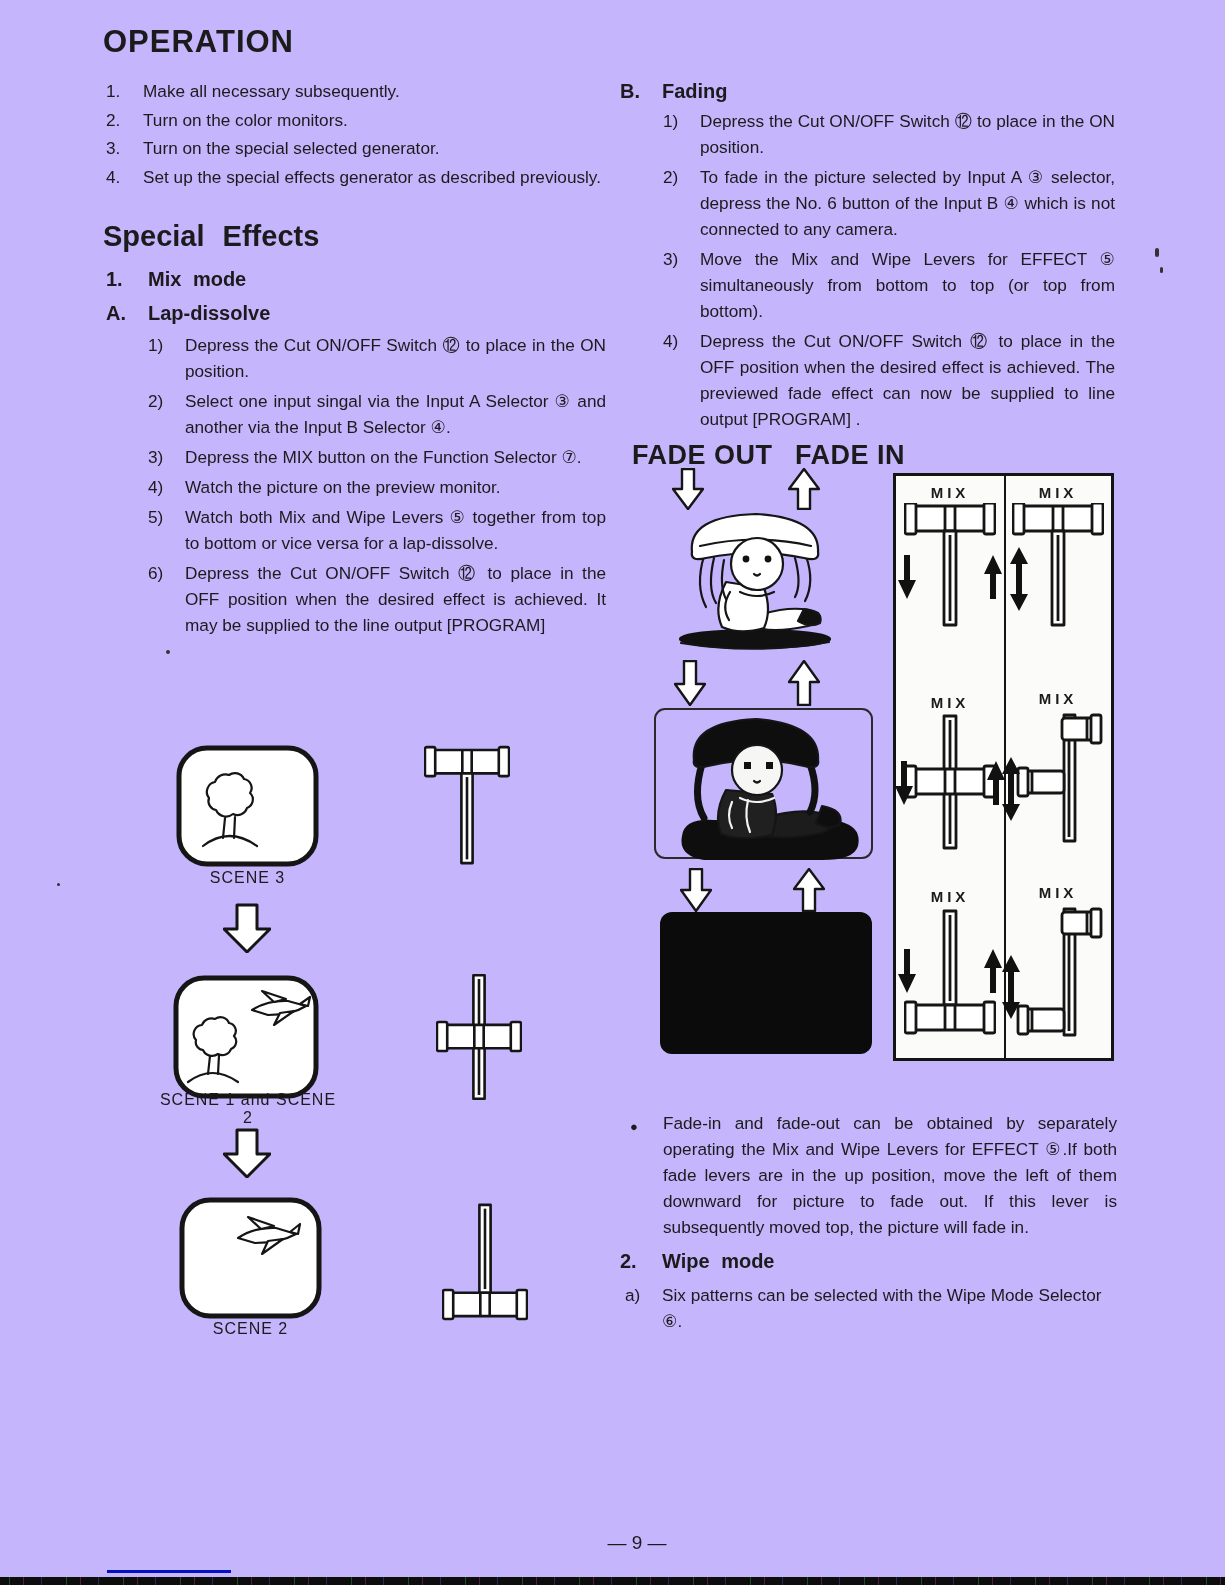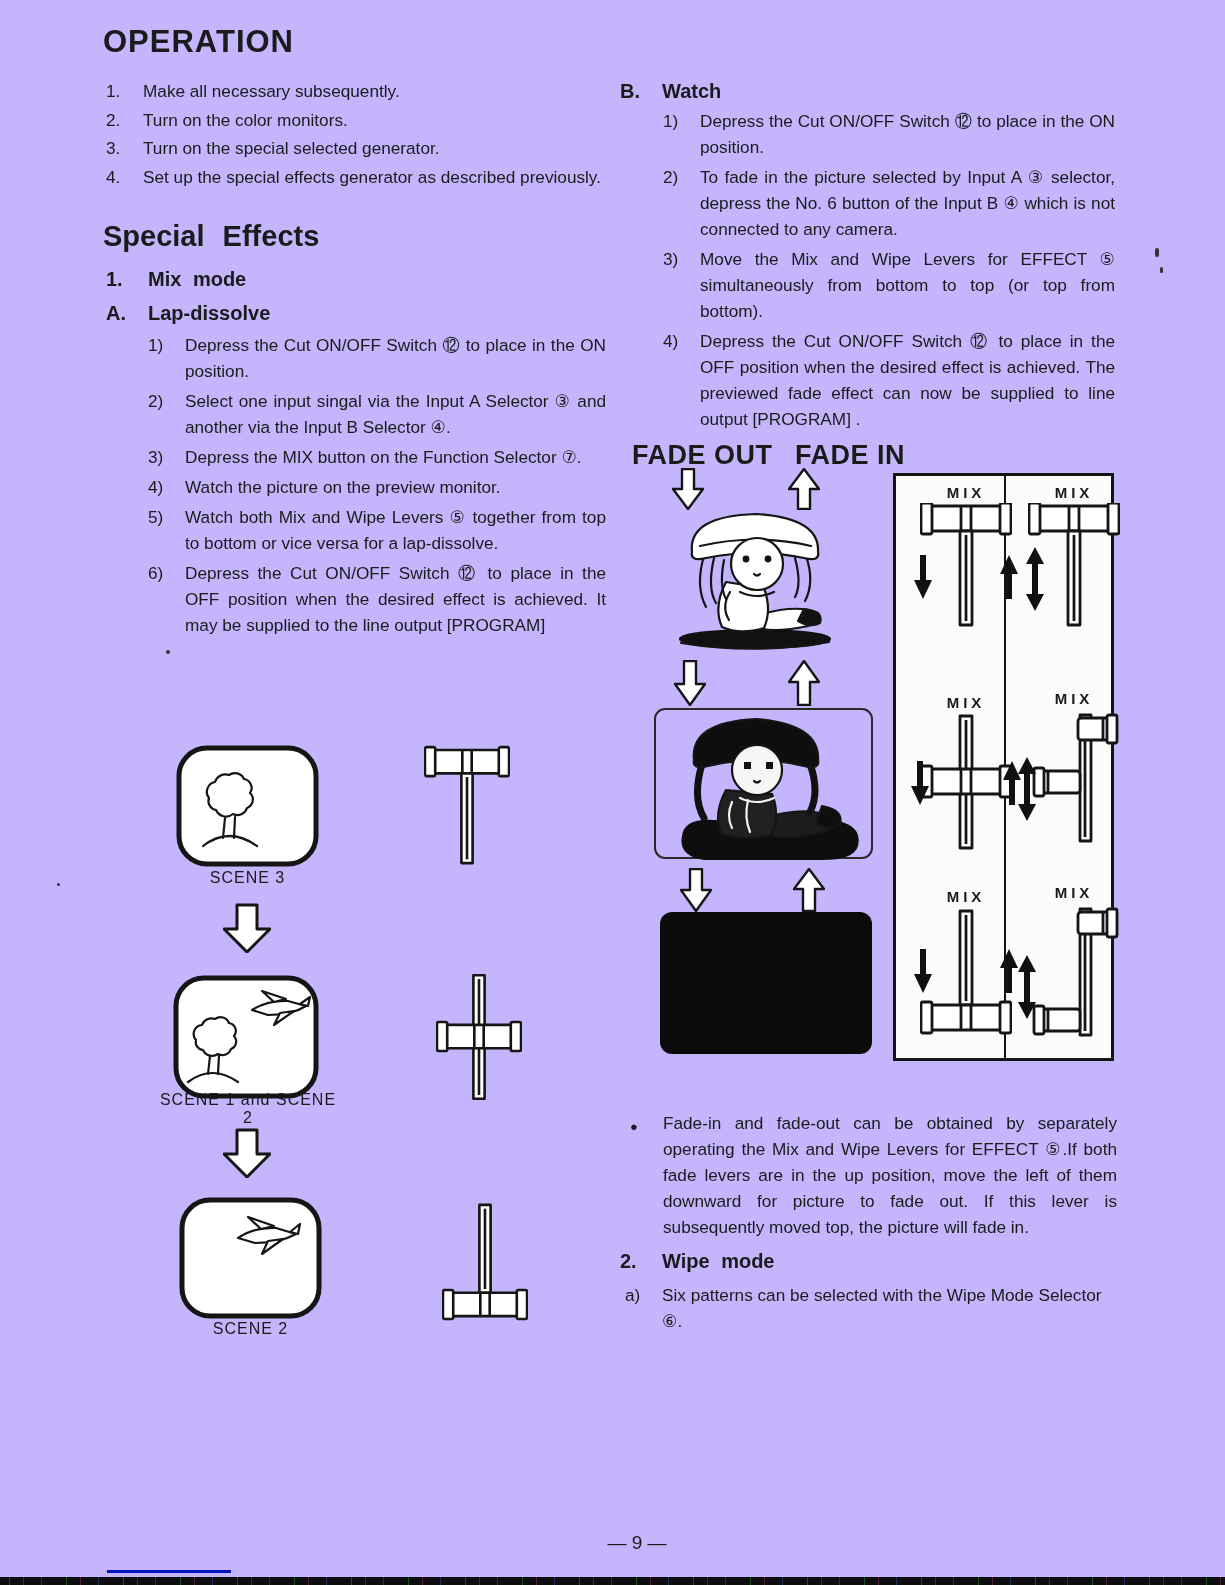--- a/index.html
+++ b/index.html
@@ -21,21 +21,21 @@
   .note .b{width:33px;flex:none;font-size:13px;padding-top:4px;}
   .note .t{flex:1;text-align:justify;}
   .figlabel{font-size:16px;letter-spacing:1px;text-align:center;}
   .fadehead{font-size:27px;font-weight:bold;letter-spacing:0.5px;}
   .ink{fill:#fff;stroke:#151515;stroke-width:2.8;stroke-linejoin:round;}
   .ink5{fill:#fff;stroke:#151515;stroke-width:5;stroke-linejoin:round;}
   .sketch{fill:#fff;stroke:#151515;stroke-width:2.2;stroke-linejoin:round;stroke-linecap:round;}
   .fillk{fill:#111;stroke:none;}
   .mixpanel{border:3px solid #141414;background:#fbfbf9;}
   .mixdivider{position:absolute;left:108px;top:0;width:2px;height:100%;background:#141414;}
-  .mixcell{position:absolute;width:106px;text-align:center;padding-left:16px;}
+  .mixcell{position:absolute;width:106px;text-align:center;}
   .mixlabel{font-size:15px;font-weight:bold;letter-spacing:4px;margin-bottom:2px;}
   .leverwrap{position:relative;width:104px;height:138px;margin:2px auto 0;}
   .leverwrap .lever{position:absolute;left:50%;transform:translateX(-50%);top:0;}
   .leverwrap .arrL{position:absolute;left:0;}
   .leverwrap .arrR{position:absolute;right:0;}
   .blackmonitor{background:#0b0b0b;border-radius:12px;}
   .speck{position:absolute;background:#333;border-radius:2px;}
   .noise{position:absolute;left:0;top:1577px;width:1225px;height:8px;
     background:repeating-linear-gradient(90deg,#0d0d0d 0 9px,#234d23 9px 10px,#0d0d0d 10px 23px,#54203f 23px 24px,#0d0d0d 24px 41px,#20305d 41px 42px,#0d0d0d 42px 57px);}
   .underline{position:absolute;height:3px;}
@@ -100,21 +100,21 @@
       <span class="t">Watch both Mix and Wipe Levers ⑤ together from top to bottom or vice versa for a lap-dissolve.</span>
       </div>
     <div class="row">
       <span class="n">6)</span>
       <span class="t">Depress the Cut ON/OFF Switch ⑫ to place in the OFF position when the desired effect is achiev­ed. It may be supplied to the line output [PROGRAM]</span>
       </div>
   </div>
 
   <div class="abs h3" style="left:620px;top:80px;">
     <span class="n">B.</span>
-    <span class="t">Watch</span>
+    <span class="t">Fading</span>
   </div>
 
   <div class="abs steps" style="left:663px;top:108px;width:452px;">
     <div class="row">
       <span class="n">1)</span>
       <span class="t">Depress the Cut ON/OFF Switch ⑫ to place in the ON position.</span>
       </div>
     <div class="row">
       <span class="n">2)</span>
       <span class="t">To fade in the picture selected by Input A ③ selector, depress the No. 6 button of the Input B ④ which is not connected to any camera.</span>

